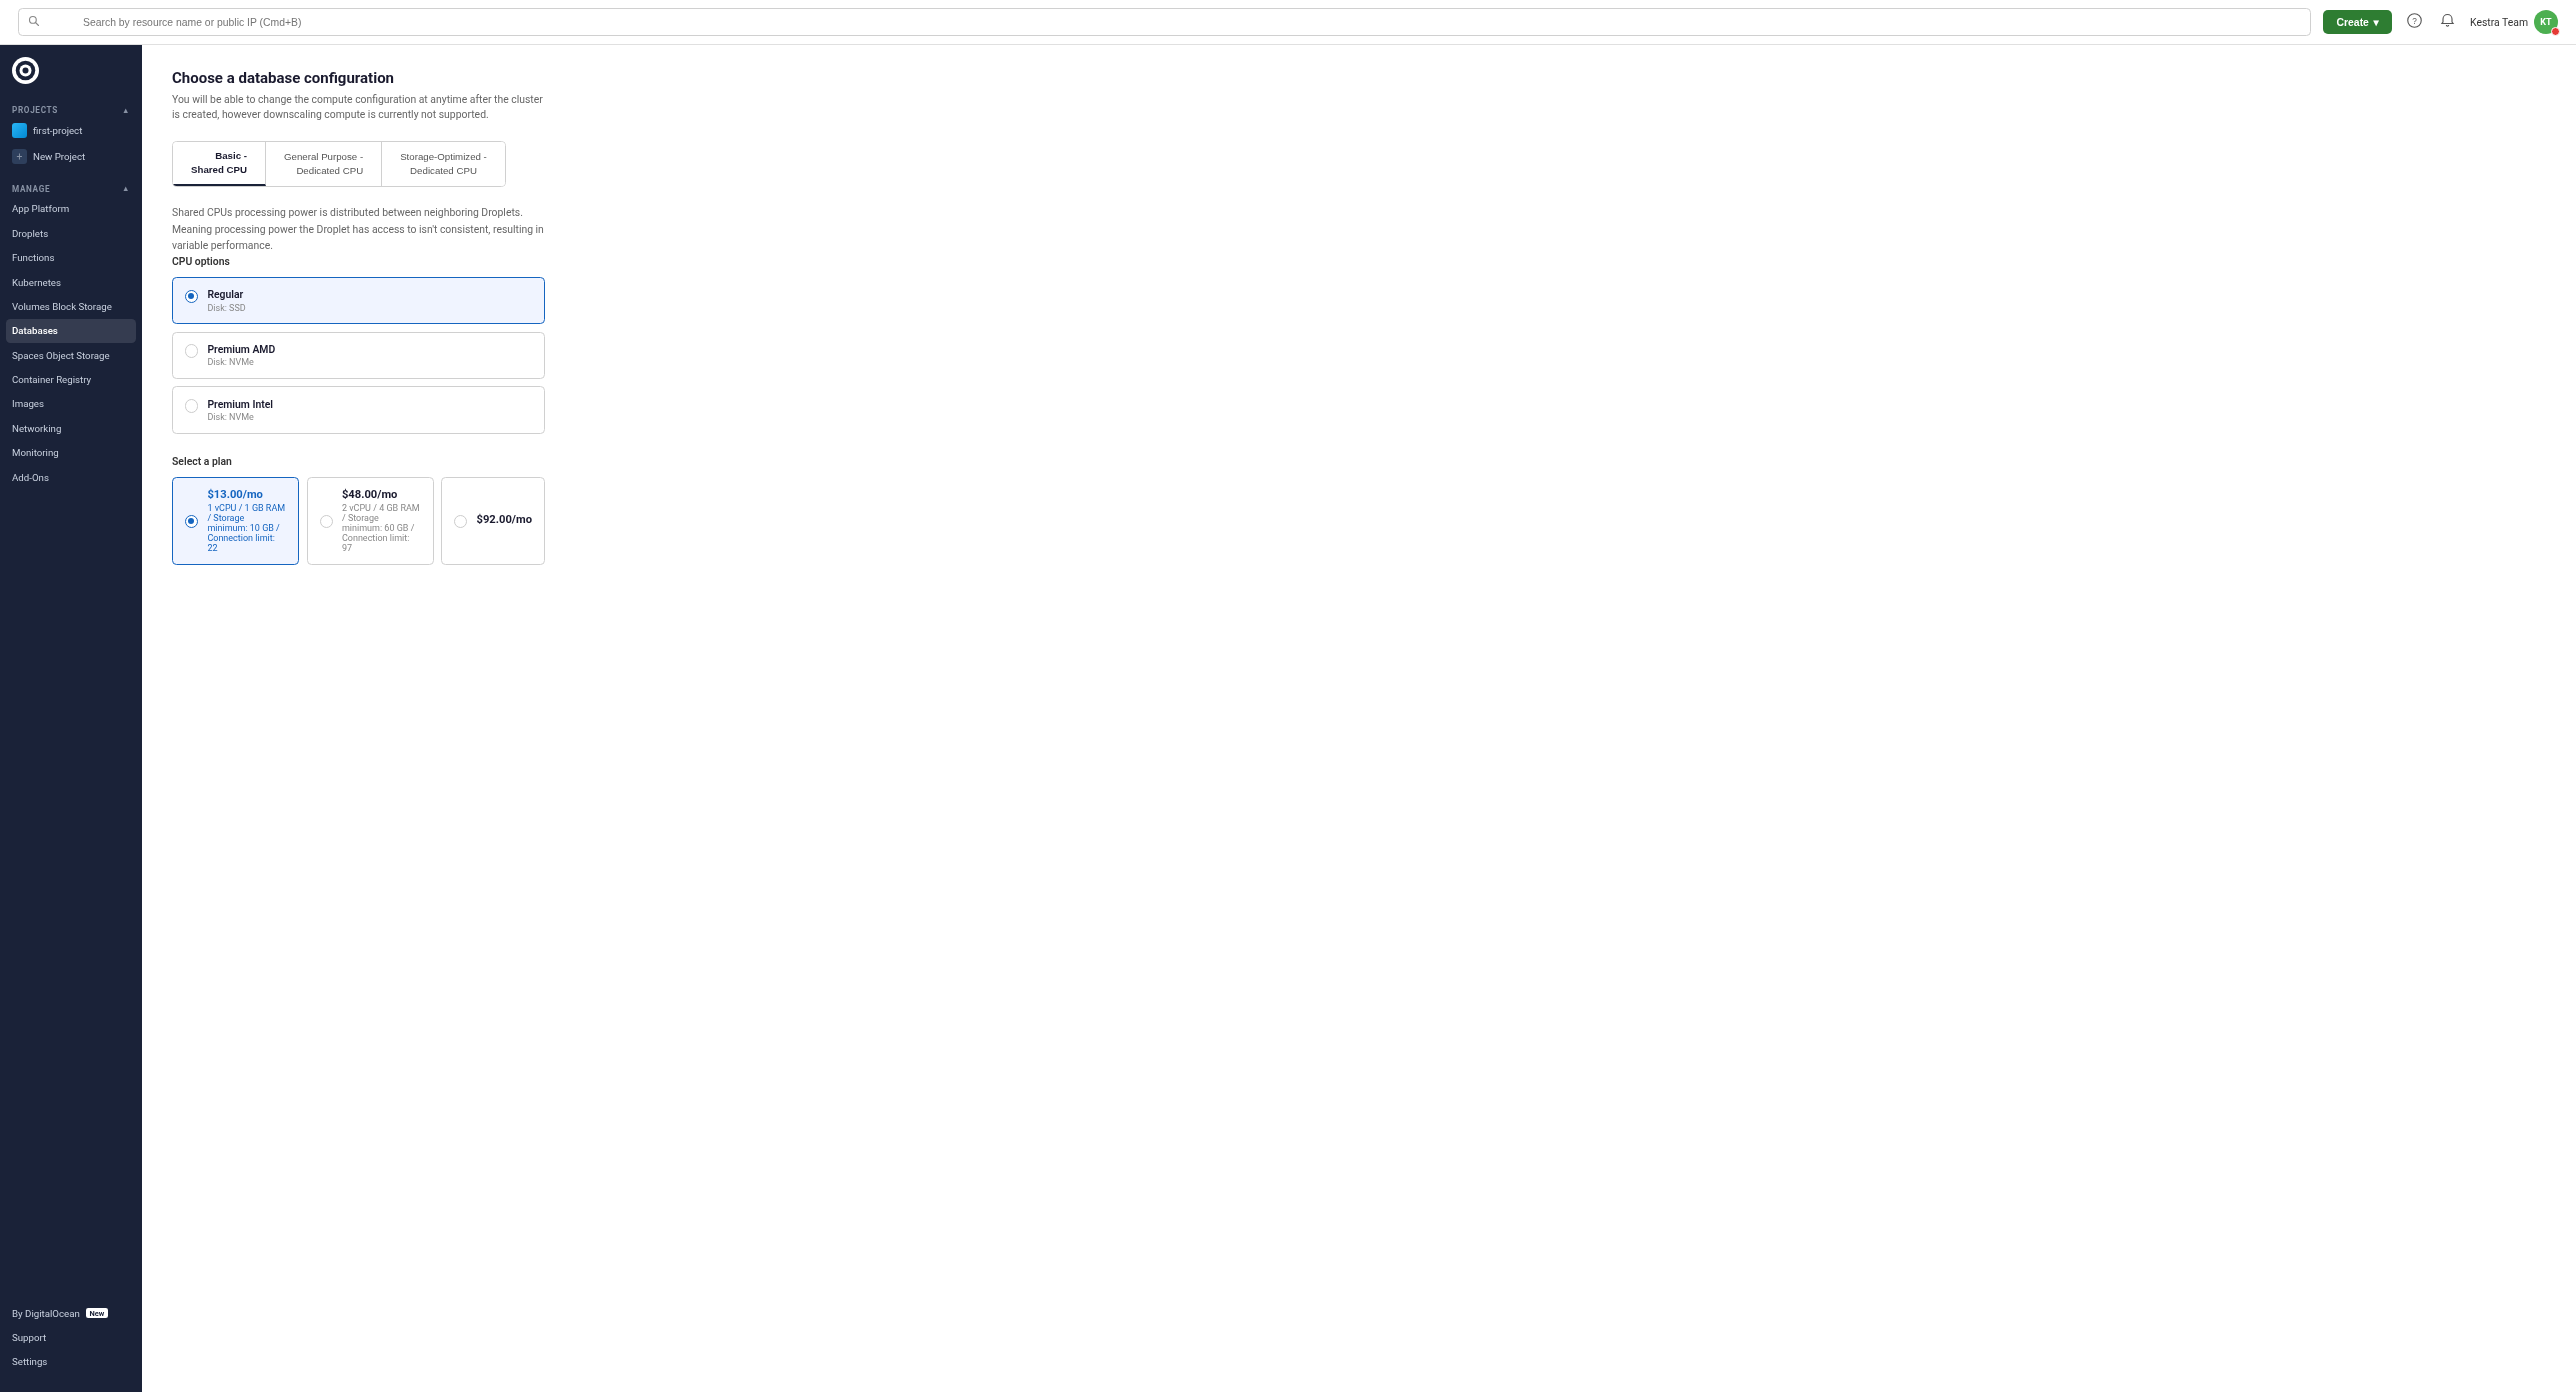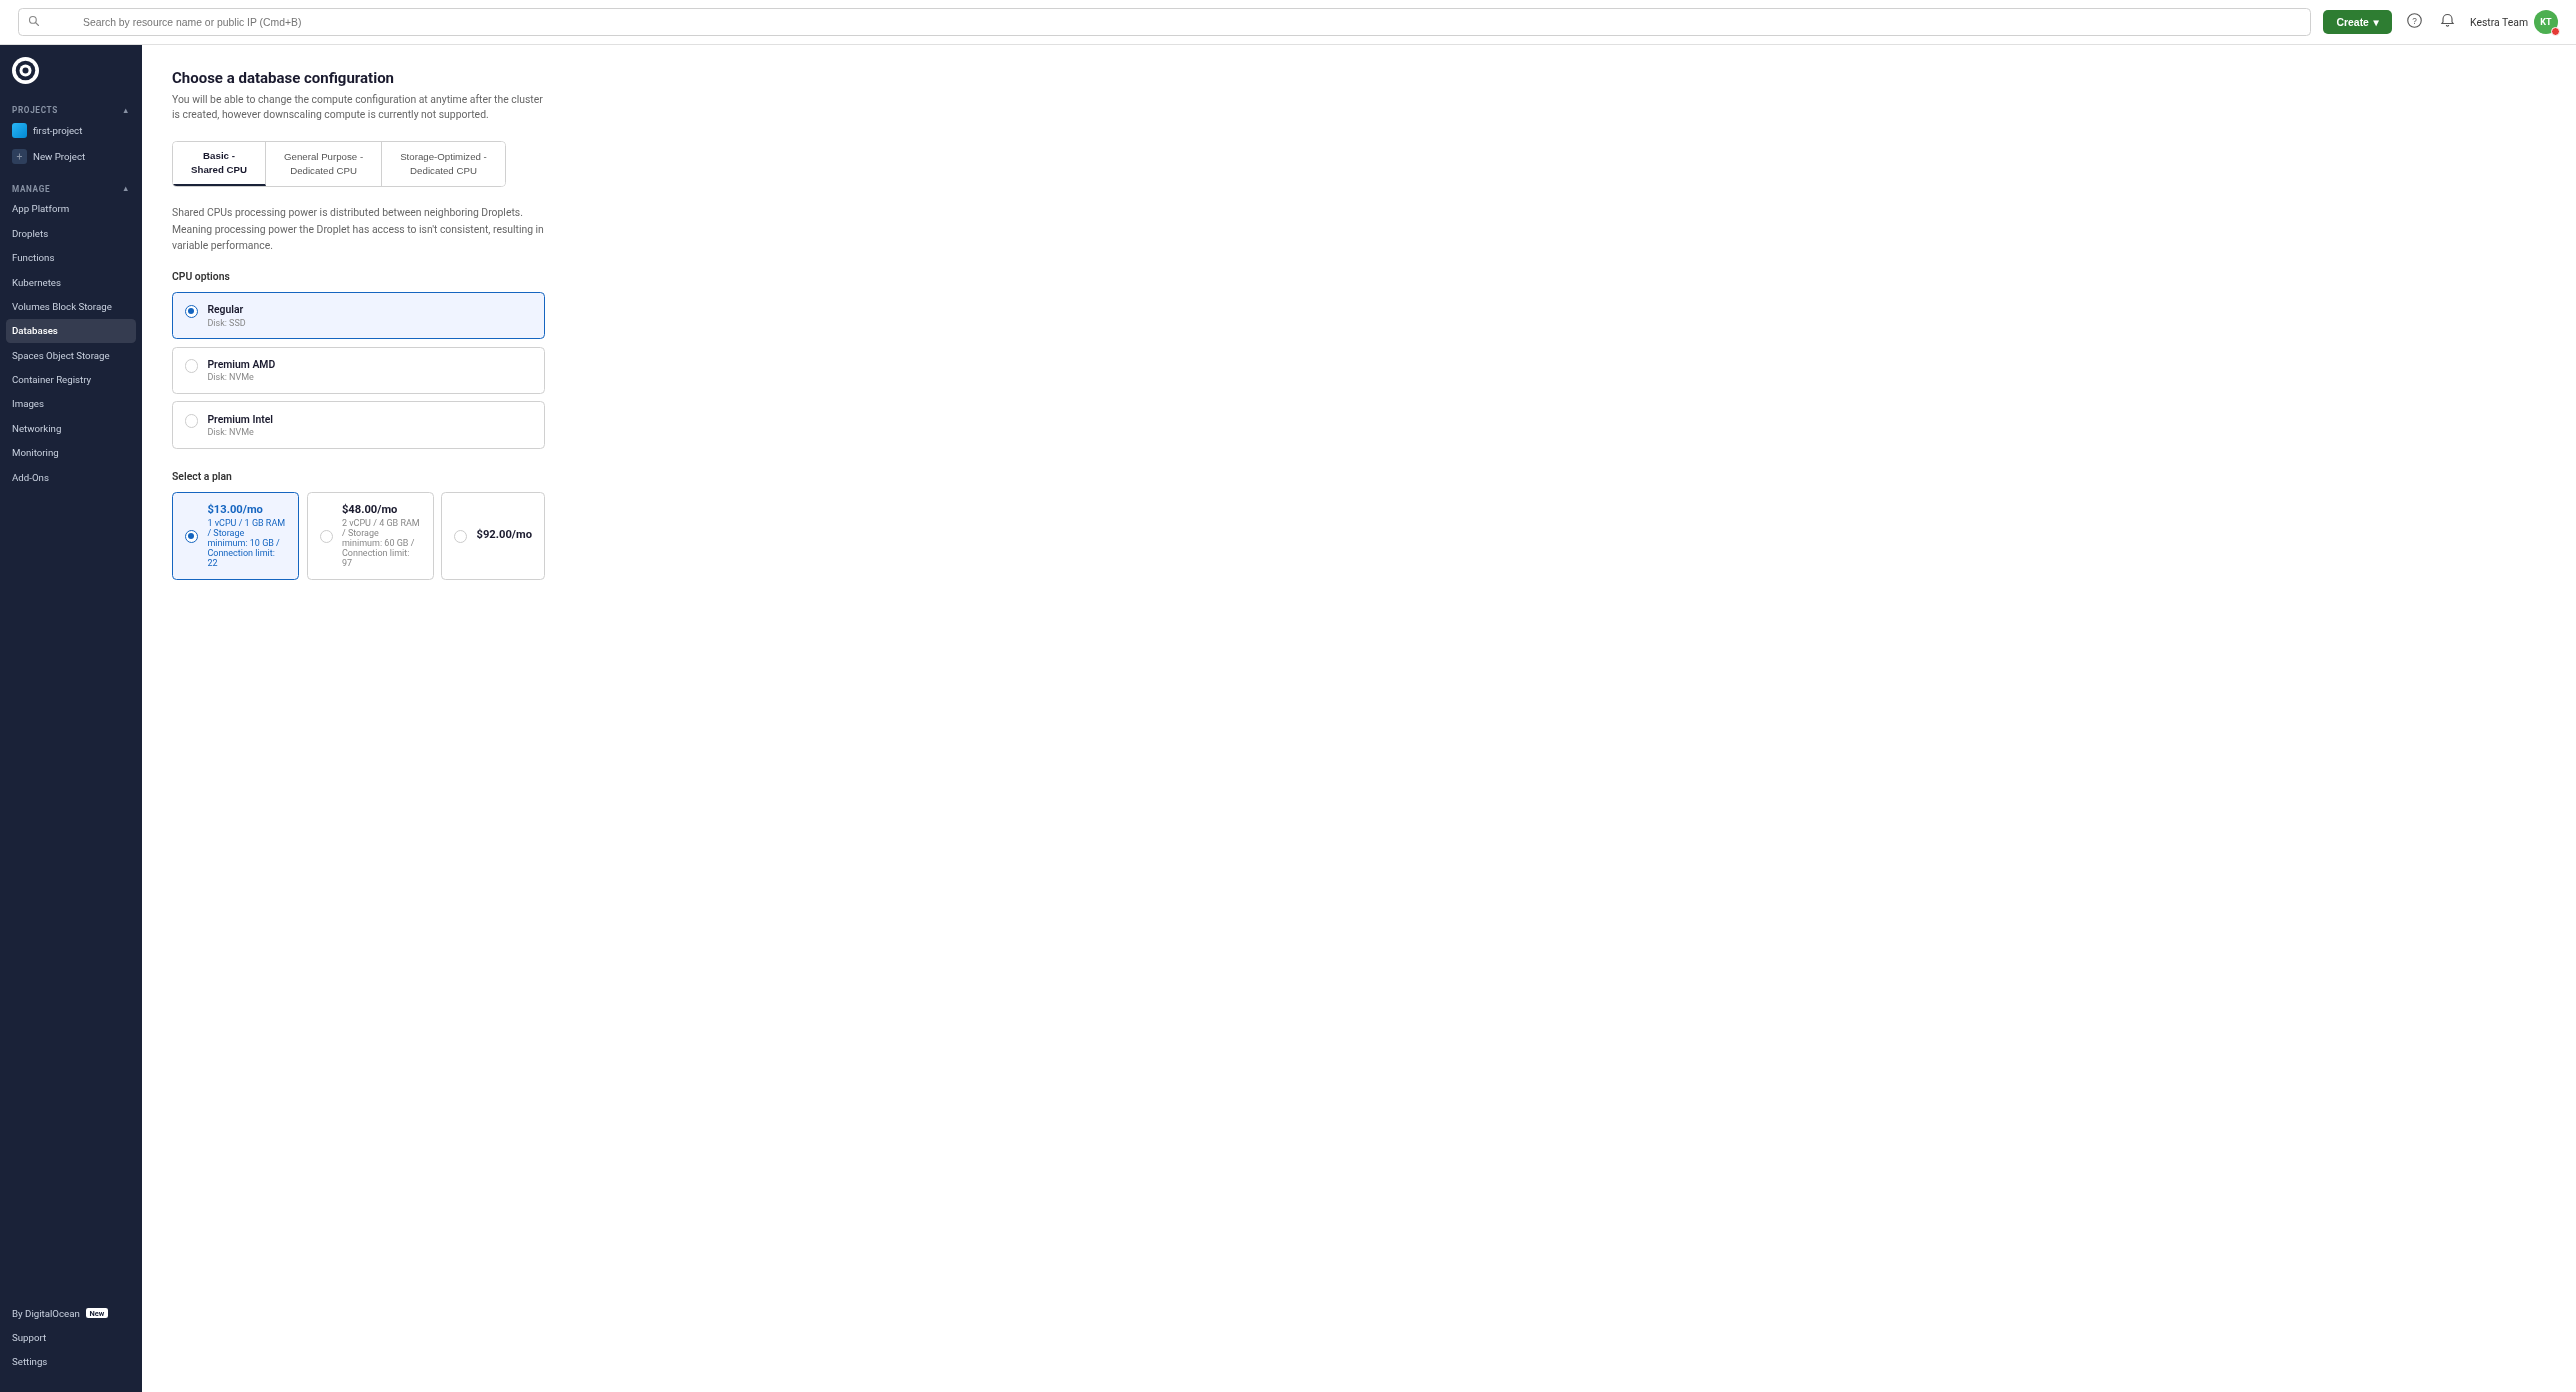--- a/index.html
+++ b/index.html
@@ -77,24 +77,24 @@
 
     .section-title { font-size: 15px; font-weight: 700; color: #1a1a2e; margin-bottom: 4.5px; }
     .section-desc { font-size: 10.4px; color: #666; line-height: 1.5; margin-bottom: 18px; max-width: 373px; }
 
     
     .cpu-tabs { display: flex; border: 0.7px solid #d0d0d0; border-radius: 4.5px; margin-bottom: 18px; overflow: hidden; width: fit-content; }
     .cpu-tab {
       padding: 7.5px 18px; font-size: 9.7px; font-weight: 500; cursor: pointer;
       background: #fff; color: #555; border: none; text-align: center; line-height: 1.4;
     }
-    .cpu-tab:not(:last-child) { border-right: 0.7px solid #d0d0d0; }
+    .cpu-tab:not(:last-child) { border-right: 0.7px solid #d0d0d0; text-align: right; }
     .cpu-tab.active { background: #fff; color: #1a1a2e; font-weight: 700; border-bottom: 2.2px solid #1a2238; }
 
-    .cpu-desc { font-size: 10.4px; color: #666; line-height: 1.6; margin-bottom: 15px; max-width: 373px; }
+    .cpu-desc { font-size: 10.4px; color: #666; line-height: 1.6; max-width: 373px; }
 
     .subsection-label { font-size: 10.4px; font-weight: 600; color: #333; margin-bottom: 9px; }
 
     
     .radio-options { display: flex; flex-direction: column; gap: 7.5px; margin-bottom: 21px; max-width: 373px; }
     .radio-card {
       border: 0.7px solid #d0d0d0; border-radius: 4.5px; padding: 10.4px 12px;
       display: flex; align-items: flex-start; gap: 9px; cursor: pointer;
     }
     .radio-card.selected { border-color: #1565c0; background: #f0f4ff; }

